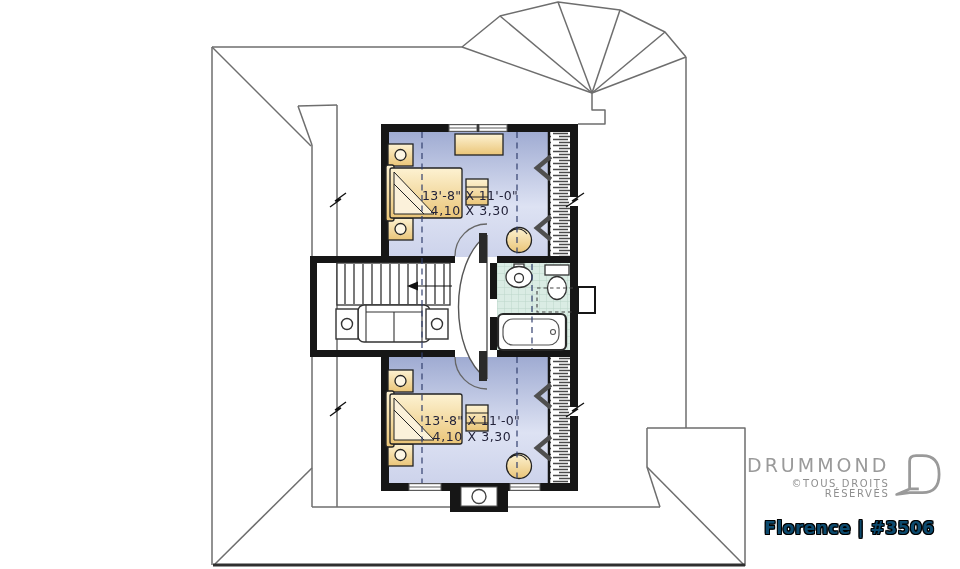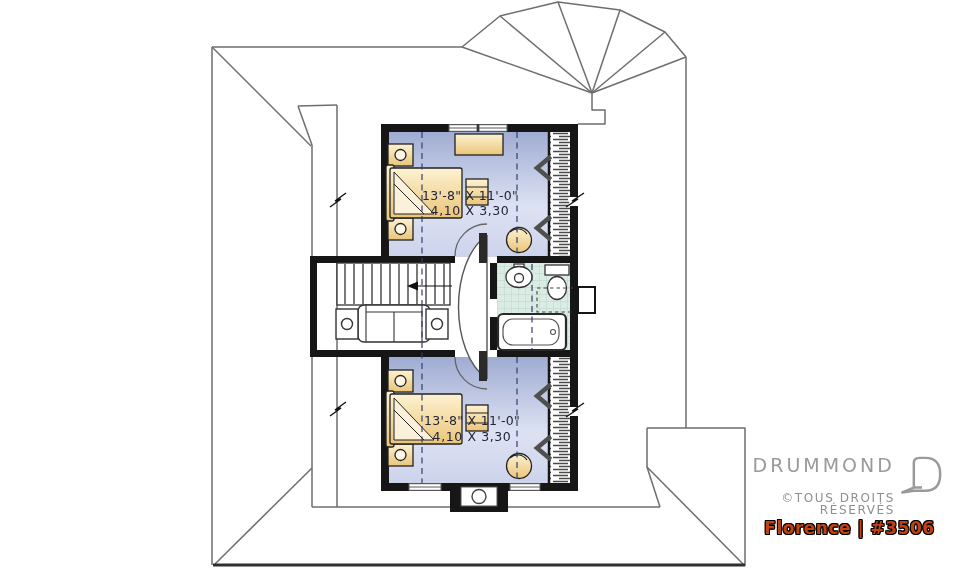--- a/index.html
+++ b/index.html
@@ -7,24 +7,24 @@
        font-family:"DejaVu Sans","Liberation Sans",sans-serif;}
   #stage{position:absolute;inset:0;}
   svg text{font-family:"DejaVu Sans","Liberation Sans",sans-serif;}
   .dim-line1{font-size:12.5px;fill:#23233a;letter-spacing:.3px;}
   .dim-line2{font-size:12.5px;fill:#23233a;letter-spacing:.6px;}
   #brand{position:absolute;left:735px;top:450px;width:210px;}
   #brand .row{display:flex;align-items:flex-start;justify-content:flex-end;}
   #brand .names{text-align:right;color:#9a9a9a;line-height:1.0;padding-top:6px;}
   .brand-l1{font-size:19px;letter-spacing:3px;font-weight:500;}
   .brand-l2{font-size:19px;letter-spacing:1.5px;font-weight:500;}
-  .brand-rights{font-size:12px;letter-spacing:1.6px;color:#8f8f8f;margin-top:17px;}
+  .brand-rights{font-size:10px;letter-spacing:1.6px;color:#8f8f8f;margin-top:4px;}
   #brand .logo{margin-left:4px;}
   #model{position:absolute;left:762px;top:518px;width:175px;text-align:center;
-         font-size:17px;font-weight:bold;color:#c2410c;letter-spacing:.5px;
+         font-size:17px;font-weight:bold;color:#0c4a6e;letter-spacing:.5px;
          text-shadow:-1px -1px 0 #000,1px -1px 0 #000,-1px 1px 0 #000,1px 1px 0 #000,0 1px 0 #000,0 -1px 0 #000,1px 0 0 #000,-1px 0 0 #000;}
 </style>
 </head>
 <body>
 
 <div id="stage">
 <svg width="960" height="569" viewBox="0 0 960 569">
   <defs>
     <linearGradient id="floorGrad" x1="0" y1="0" x2="0" y2="1">
       <stop offset="0" stop-color="#9fabd2"></stop>

